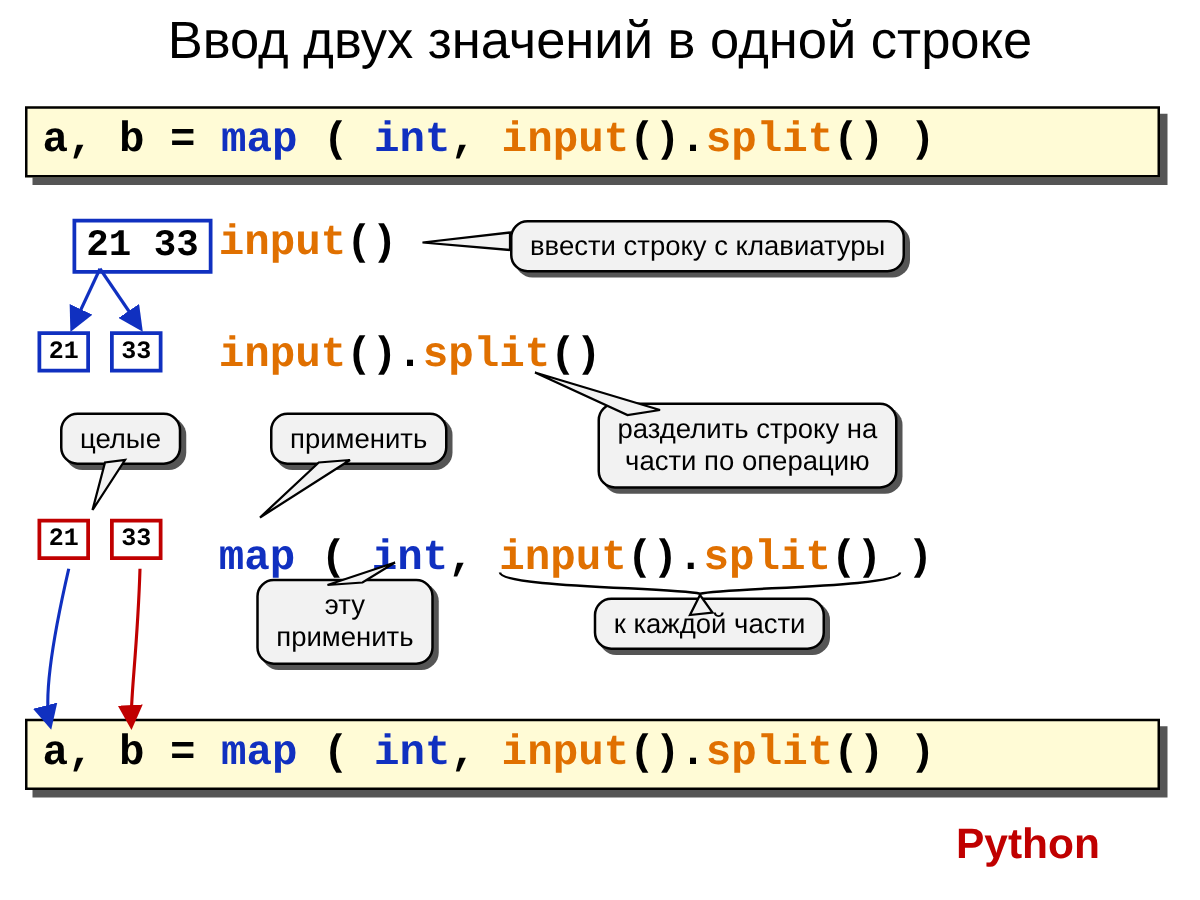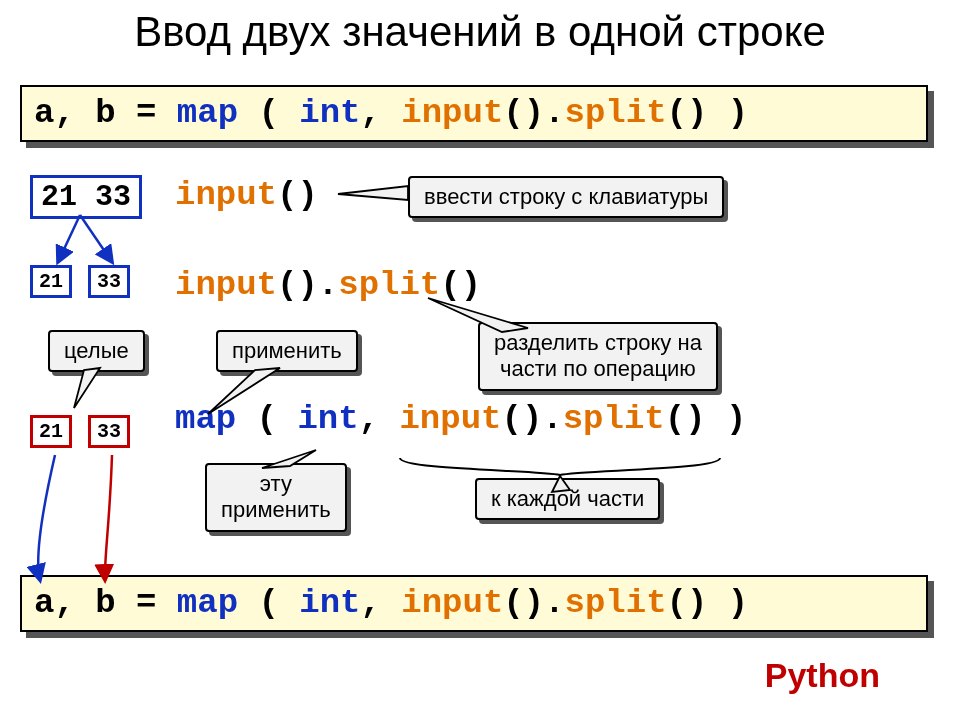--- a/index.html
+++ b/index.html
@@ -33,20 +33,21 @@
   }
   .box-pair21 {
     position: absolute;
     border: 3px solid #1030c0;
     font-family: "Courier New", monospace;
     font-size: 30px;
     font-weight: bold;
     padding: 2px 8px;
     color: #000;
     background: #fff;
+    margin-left: 28px;
   }
   .box-single {
     position: absolute;
     border: 3px solid #1030c0;
     font-family: "Courier New", monospace;
     font-size: 20px;
     font-weight: bold;
     padding: 2px 6px;
     color: #000;
     background: #fff;
@@ -60,21 +61,21 @@
     font-size: 34px;
     font-weight: bold;
     color: #000;
   }
   .tk-blue { color: #1030c0; }
   .tk-orange { color: #e07000; }
   .callout {
     position: absolute;
     background: #f2f2f2;
     border: 2px solid #000;
-    border-radius: 4px;
+    border-radius: 14px;
     font-size: 22px;
     text-align: center;
     padding: 6px 14px;
     box-shadow: 4px 4px 0 #555;
     line-height: 1.2;
   }
   .python-label {
     position: absolute;
     right: 80px;
     bottom: 25px;
@@ -114,21 +115,21 @@
 
 <div class="callout" style="left:48px; top:330px">целые</div>
 <div class="callout" style="left:216px; top:330px">применить</div>
 <div class="callout" style="left:478px; top:322px">
   <span>разделить строку на</span><br>
   <span>части по операцию</span>
 </div>
 
 <div class="box-single box-red" style="left:30px; top:415px">21</div>
 <div class="box-single box-red" style="left:88px; top:415px">33</div>
-<div class="codeline" style="left:175px; top:400px">
+<div class="codeline" style="left:175px; top:428px">
   <span class="tk-blue">map</span><span> ( </span><span class="tk-blue">int</span><span>, </span><span class="tk-orange">input</span><span>().</span><span class="tk-orange">split</span><span>() )</span>
 </div>
 
 <div class="callout" style="left:205px; top:463px">
   <span>эту</span><br>
   <span>применить</span>
 </div>
 <div class="callout" style="left:475px; top:478px">к каждой части</div>
 
 <div class="code-bar" style="left:20px; top:575px; width:880px">

